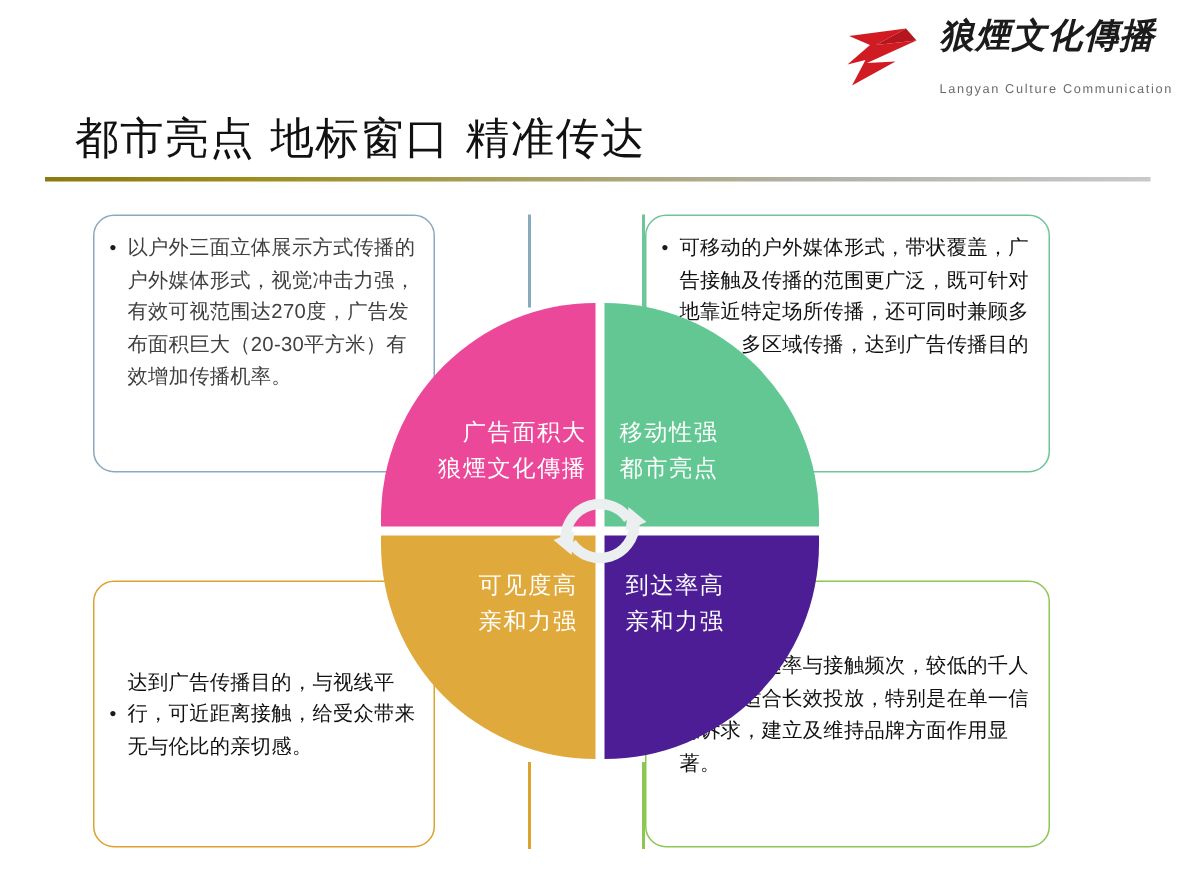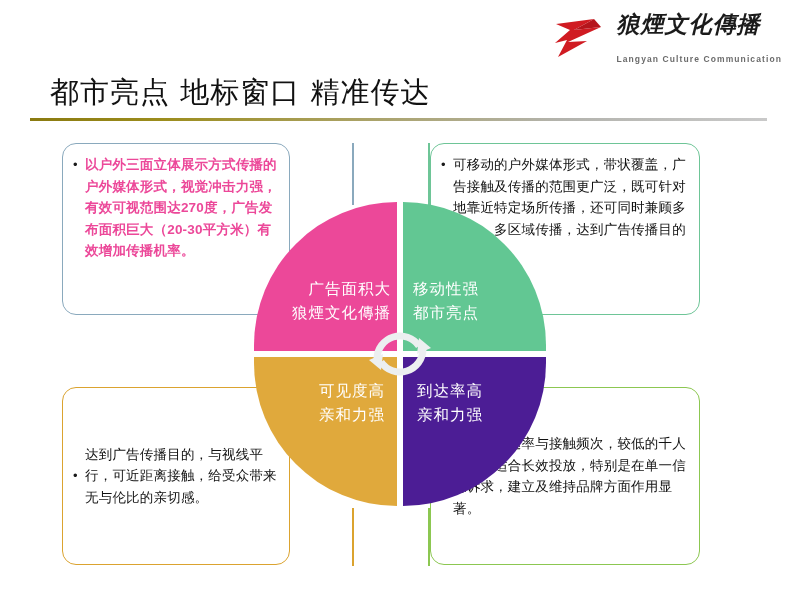--- a/index.html
+++ b/index.html
@@ -44,21 +44,20 @@
     letter-spacing: 1px;
     white-space: nowrap;
     font-style: italic;
   }
   .logo-en {
     font-size: 8.5px;
     color: #6b6b6b;
     letter-spacing: 1.1px;
     margin-top: 20px;
     white-space: nowrap;
-    font-weight: bold;
   }
 
   
   .slide-title {
     position: absolute;
     left: 38px;
     top: 73px;
     font-family: "DejaVu Serif", "Liberation Serif", serif;
     font-size: 29px;
     color: #111111;
@@ -101,21 +100,21 @@
     letter-spacing: 0.2px;
     text-align: left;
     word-break: break-all;
   }
 
   #box-tl { left: 62px;  top: 143px; width: 228px; height: 172px; border-color: #8aa9bd; }
   #box-tr { left: 430px; top: 143px; width: 270px; height: 172px; border-color: #6ec597; }
   #box-bl { left: 62px;  top: 387px; width: 228px; height: 178px; border-color: #dba32f; align-items: center;}
   #box-br { left: 430px; top: 387px; width: 270px; height: 178px; border-color: #8cc751; align-items: center;}
 
-  #box-tl .body { color:#ec4899;font-weight:bold; }
+  #box-tl .body { color:#404040; }
 
   
   .stub {
     position: absolute;
     background: #8aa9bd;
   }
   #stub-top-left   { left: 352px; top: 143px; width: 2px; height: 62px; background:#8aa9bd; }
   #stub-top-right  { left: 428px; top: 143px; width: 2px; height: 62px; background:#6ec597; }
   #stub-bot-left   { left: 352px; top: 508px; width: 2px; height: 58px; background:#dba32f; }
   #stub-bot-right  { left: 428px; top: 508px; width: 2px; height: 58px; background:#8cc751; }

